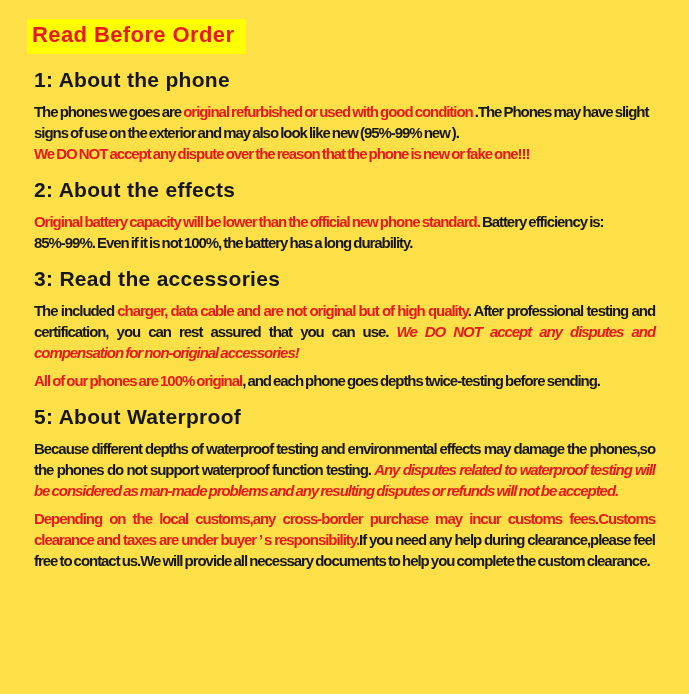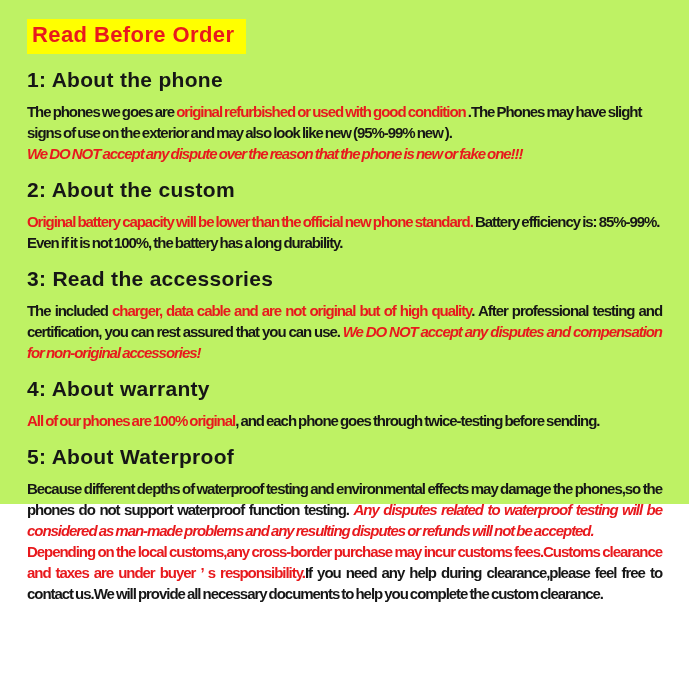--- a/index.html
+++ b/index.html
@@ -9,23 +9,23 @@
   }
   body {
     width: 689px;
     height: 694px;
     overflow: hidden;
     font-family: "Liberation Sans", sans-serif;
   }
   .page {
     box-sizing: border-box;
     width: 689px;
-    height: 504px;
+    height: 694px;
     padding: 19px 27px 18px 27px;
-    background: #bef264;
+    background: #fde047;
   }
   .banner {
     display: inline-block;
     font-size: 22px;
     font-weight: bold;
     letter-spacing: 0.4px;
     padding: 4px 12px 7px 5px;
     line-height: 24px;
   }
   .section-heading {
@@ -38,56 +38,55 @@
   }
   .body-para {
     font-size: 15px;
     font-weight: bold;
     line-height: 21px;
     letter-spacing: -1.05px;
     word-spacing: -1px;
     margin: 0;
     color: #161616;
   }
-  .section { margin: 0; }
+  .section { margin: 7px; }
 </style>
 </head>
 <body>
 
 <div class="page">
   <div class="banner" style="background: rgb(255, 255, 0); color: rgb(232, 25, 29);">
     <span>Read Before Order</span>
   </div>
   <div id="sections">
   <div class="section">
     <div class="section-heading">1: About the phone</div>
     <div>
           <p class="body-para" style="text-align: left;"><span style="color: rgb(22, 22, 22);">The phones we goes are </span><span style="color: rgb(232, 25, 29);">original refurbished or used with good condition </span><span style="color: rgb(22, 22, 22);">.The Phones may have slight signs of use on the exterior and may also look like new (95%-99% new ).</span></p>
-          <p class="body-para" style="text-align: left;"><span style="color: rgb(232, 25, 29); font-style: italic;">We DO NOT accept any dispute over the reason that the phone is new or fake one!!!</span></p>
+          <p class="body-para" style="text-align: left;"><span style="color: rgb(232, 25, 29); ">We DO NOT accept any dispute over the reason that the phone is new or fake one!!!</span></p>
         </div>
   </div>
 
   <div class="section">
-    <div class="section-heading">2: About the custom</div>
+    <div class="section-heading">2: About the effects</div>
     <div>
           <p class="body-para" style="text-align: left;"><span style="color: rgb(232, 25, 29);">Original battery capacity will be lower than the official new phone standard.</span><span style="color: rgb(22, 22, 22);"> Battery efficiency is: 85%-99%. Even if it is not 100%, the battery has a long durability.</span></p>
         </div>
   </div>
 
   <div class="section">
     <div class="section-heading">3: Read the accessories</div>
     <div>
           <p class="body-para" style="text-align: justify;"><span style="color: rgb(22, 22, 22);">The included </span><span style="color: rgb(232, 25, 29);">charger, data cable and are not original but of high quality</span><span style="color: rgb(22, 22, 22);">. After professional testing and certification, you can rest assured that you can use. </span><span style="color: rgb(232, 25, 29); font-style: italic;">We DO NOT accept any disputes and compensation for non-original accessories!</span></p>
         </div>
   </div>
 
   <div class="section">
-    <div class="section-heading">4: About warranty</div>
     <div>
-          <p class="body-para" style="text-align: left;"><span style="color: rgb(232, 25, 29);">All of our phones are 100% original</span><span style="color: rgb(22, 22, 22);">, and each phone goes through twice-testing before sending.</span></p>
+          <p class="body-para" style="text-align: left;"><span style="color: rgb(232, 25, 29);">All of our phones are 100% original</span><span style="color: rgb(22, 22, 22);">, and each phone goes depths twice-testing before sending.</span></p>
         </div>
   </div>
 
   <div class="section">
     <div class="section-heading">5: About Waterproof</div>
     <div>
           <p class="body-para" style="text-align: justify;"><span style="color: rgb(22, 22, 22);">Because different depths of waterproof testing and environmental effects may damage the phones,so the phones do not support waterproof function testing. </span><span style="color: rgb(232, 25, 29); font-style: italic;">Any disputes related to waterproof testing will be considered as man-made problems and any resulting disputes or refunds will not be accepted.</span></p>
         </div>
   </div>
 

